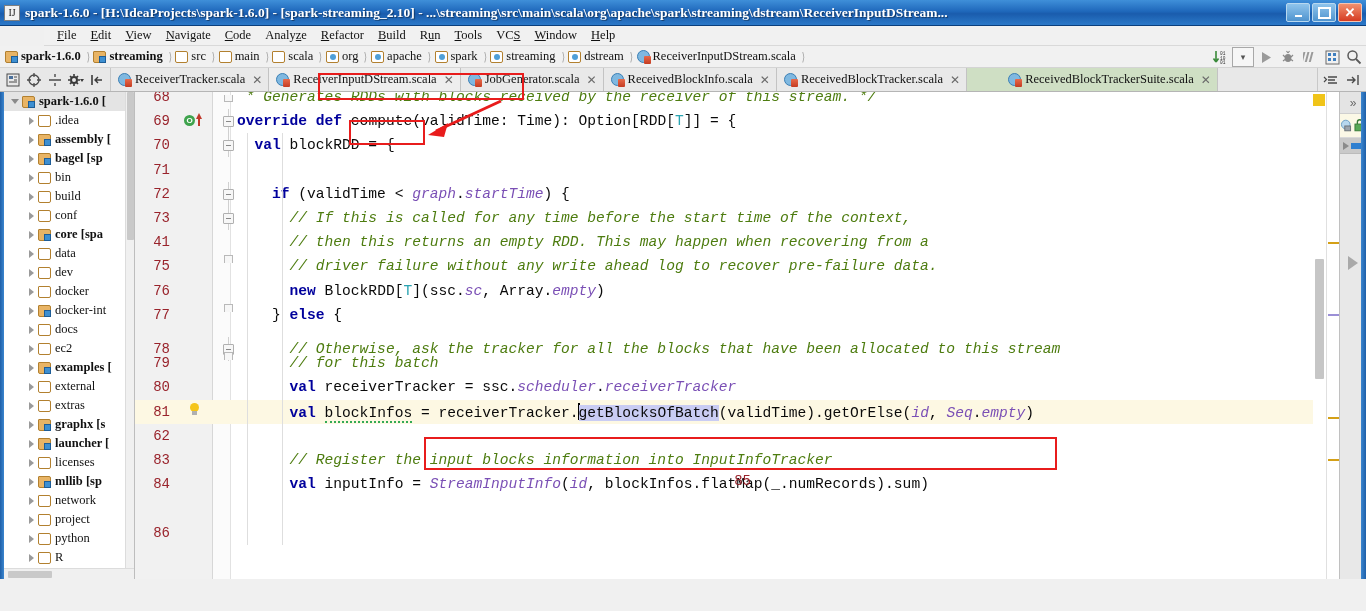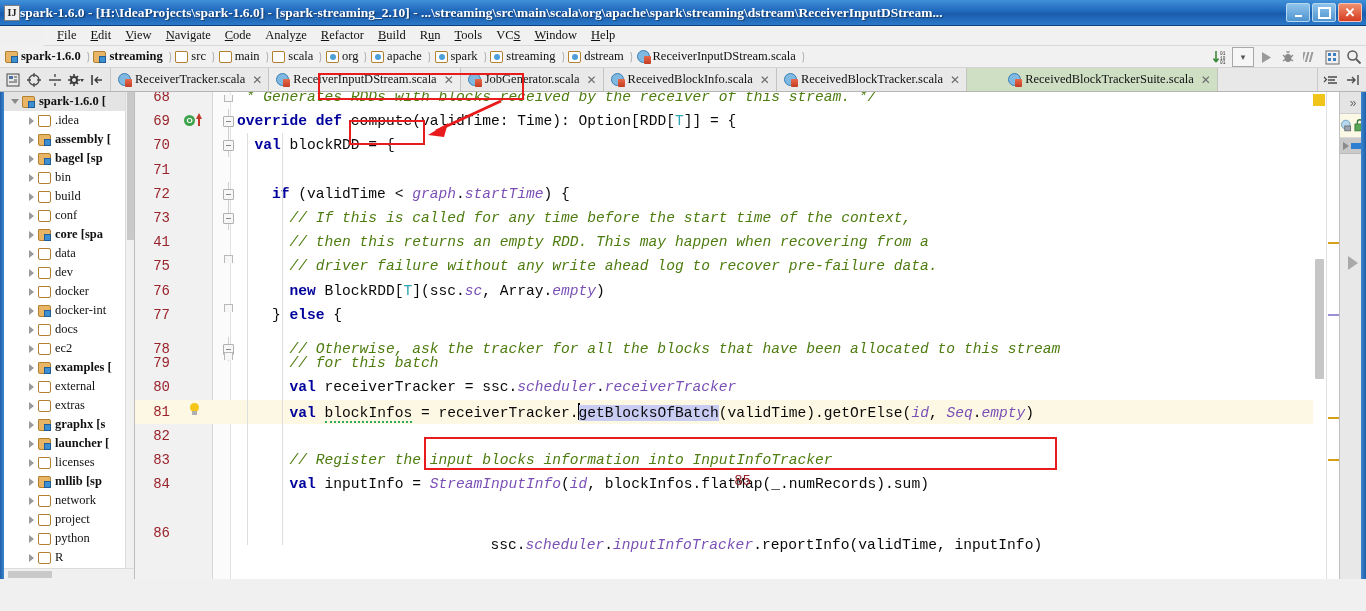--- a/index.html
+++ b/index.html
@@ -16,23 +16,23 @@
   
   .titlebar {
     height: 26px;
     background: linear-gradient(to bottom, #3f8fd9 0%, #1f68bb 45%, #1a5cad 55%, #2b79c9 100%);
     display: flex; align-items: center;
     padding: 0 2px 0 4px;
     border-bottom: 1px solid #0b3f7d;
     position: relative;
   }
   .titlebar .tb-icon {
-    width: 16px; height: 16px; 
+    width: 16px; height: 16px; margin-right: 5px;
     background: #f2f2f2; color: #222;
-    font-size: 10px; font-weight: bold;
+    font-size: 10px; font-weight: normal;
     display: flex; align-items: center; justify-content: center;
     border: 1px solid #7f7f7f;
     font-family: "Liberation Serif", serif;
   }
   .titlebar .tb-title {
     color: #ffffff;
     font-family: "Liberation Serif", serif;
     font-weight: bold;
     font-size: 13.5px;
     letter-spacing: 0px;
@@ -905,42 +905,41 @@
               <span class="gut">
                 <span class="bulb">
                   <span class="b1"></span>
                   <span class="b2"></span>
                 </span>
               </span>
               <span class="fold"></span>
               <span class="code">      <span class="kw">val</span> <span class="err-wave">blockInfos</span> = receiverTracker.<span class="caret"></span><span class="sel-hl">getBlocksOfBatch</span>(validTime).getOrElse(<span class="fld">id</span>, <span class="fld">Seq</span>.<span class="fld">empty</span>)</span>
             </div>
             <div class="row" style="top: 331.8px;">
-              <span class="ln">82</span>
+              <span class="ln">62</span>
               <span class="gut"></span>
               <span class="fold"></span>
               <span class="code"></span>
             </div>
             <div class="row" style="top: 356px;">
               <span class="ln">83</span>
               <span class="gut"></span>
               <span class="fold"></span>
               <span class="code"><span class="cm">      // Register the input blocks information into InputInfoTracker</span></span>
             </div>
             <div class="row" style="top: 380.2px;">
               <span class="ln">84</span>
               <span class="gut"></span>
               <span class="fold"></span>
               <span class="code">      <span class="kw">val</span> inputInfo = <span class="fld">StreamInputInfo</span>(<span class="fld">id</span>, blockInfos.flatMap(_.numRecords).sum)</span>
             </div>
             <div class="row" style="top: 381px; flex-direction: column;">
               <span class="ln">85</span>
               <span class="gut"></span>
               <span class="fold"></span>
-              <span class="code">      ssc.<span class="fld">scheduler</span>.<span class="fld">inputInfoTracker</span>.reportInfo(validTime, inputInfo)</span>
             </div>
             <div class="row" style="top: 428.6px;">
               <span class="ln">86</span>
               <span class="gut"></span>
               <span class="fold"></span>
               <span class="code"></span>
             </div>
             <div class="indent-guide" style="left: 112px; top: 41.4px;"></div>
             <div class="indent-guide" style="left: 112px; top: 65.6px;"></div>
             <div class="indent-guide" style="left: 112px; top: 89.8px;"></div>

